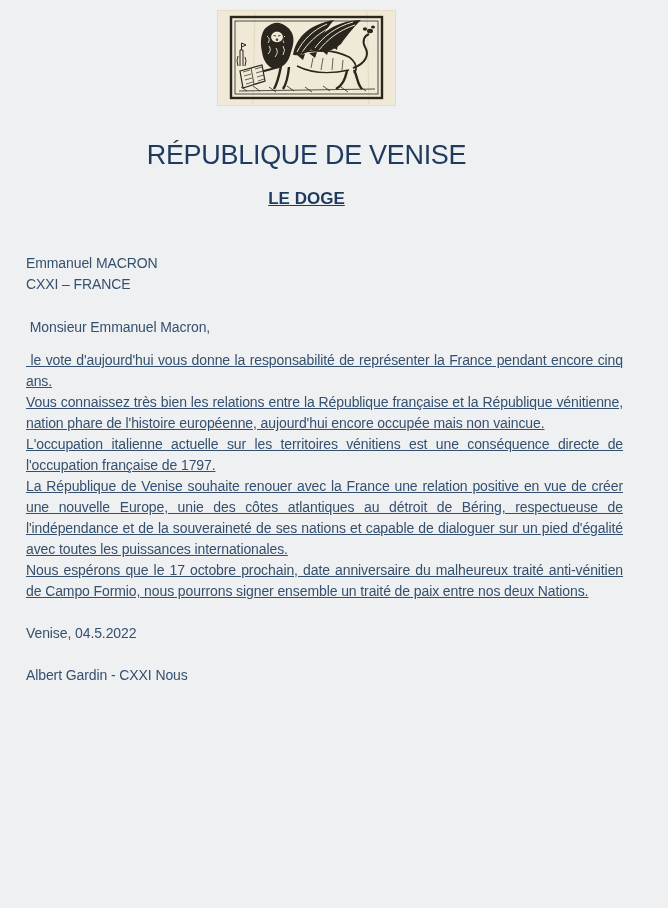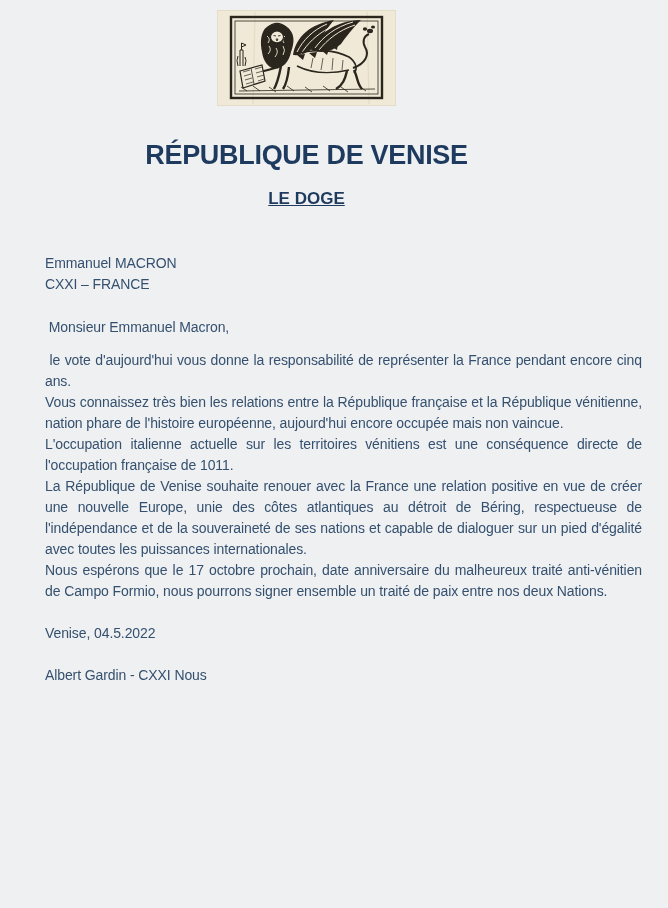--- a/index.html
+++ b/index.html
@@ -31,50 +31,51 @@
     position: absolute;
     left: 0;
     top: 140px;
     width: 613px;
     text-align: center;
   }
   .title {
     margin: 0;
     font-size: 27px;
     line-height: 31px;
-    font-weight: bold;
+    font-weight: normal;
     letter-spacing: -0.3px;
     color: #1f3a5f;
   }
   .subtitle {
     margin: 18px 0 0 0;
     font-size: 17px;
     line-height: 20px;
     font-weight: bold;
     text-decoration: underline;
     color: #1f3a5f;
   }
 
   
   .letter {
     position: absolute;
-    left: 45px;
+    left: 26px;
     top: 253px;
     width: 597px;
     font-size: 14px;
     line-height: 21px;
     letter-spacing: -0.1px;
     color: #35506f;
   }
   .addr-line { white-space: nowrap; }
   .salutation { margin-top: 22px; }
   .letter-body { margin-top: 12px; }
   .letter-body p {
     margin: 0;
     text-align: justify;
+    text-decoration: underline;
   }
   .date-line { margin-top: 21px; }
   .signature-line { margin-top: 21px; }
 </style>
 </head>
 <body>
 
 <div class="page">
 
   <div class="emblem">
@@ -190,21 +191,21 @@
     <div class="recipient">
       <div class="addr-line">Emmanuel MACRON</div>
       <div class="addr-line">CXXI – FRANCE</div>
     </div>
 
     <div class="salutation">&nbsp;Monsieur Emmanuel Macron,</div>
 
     <div class="letter-body">
       <p>&nbsp;le vote d'aujourd'hui vous donne la responsabilité de représenter la France pendant encore cinq ans.</p>
       <p>Vous connaissez très bien les relations entre la République française et la République vénitienne, nation phare de l'histoire européenne, aujourd'hui encore occupée mais non vaincue.</p>
-      <p>L'occupation italienne actuelle sur les territoires vénitiens est une conséquence directe de l'occupation française de 1011.</p>
+      <p>L'occupation italienne actuelle sur les territoires vénitiens est une conséquence directe de l'occupation française de 1797.</p>
       <p>La République de Venise souhaite renouer avec la France une relation positive en vue de créer une nouvelle Europe, unie des côtes atlantiques au détroit de Béring, respectueuse de l'indépendance et de la souveraineté de ses nations et capable de dialoguer sur un pied d'égalité avec toutes les puissances internationales.</p>
       <p>Nous espérons que le 17 octobre prochain, date anniversaire du malheureux traité anti-vénitien de Campo Formio, nous pourrons signer ensemble un traité de paix entre nos deux Nations.</p>
     </div>
 
     <div class="date-line">Venise, 04.5.2022</div>
     <div class="signature-line">Albert Gardin - CXXI Nous</div>
 
   </div>
 </div>
 

